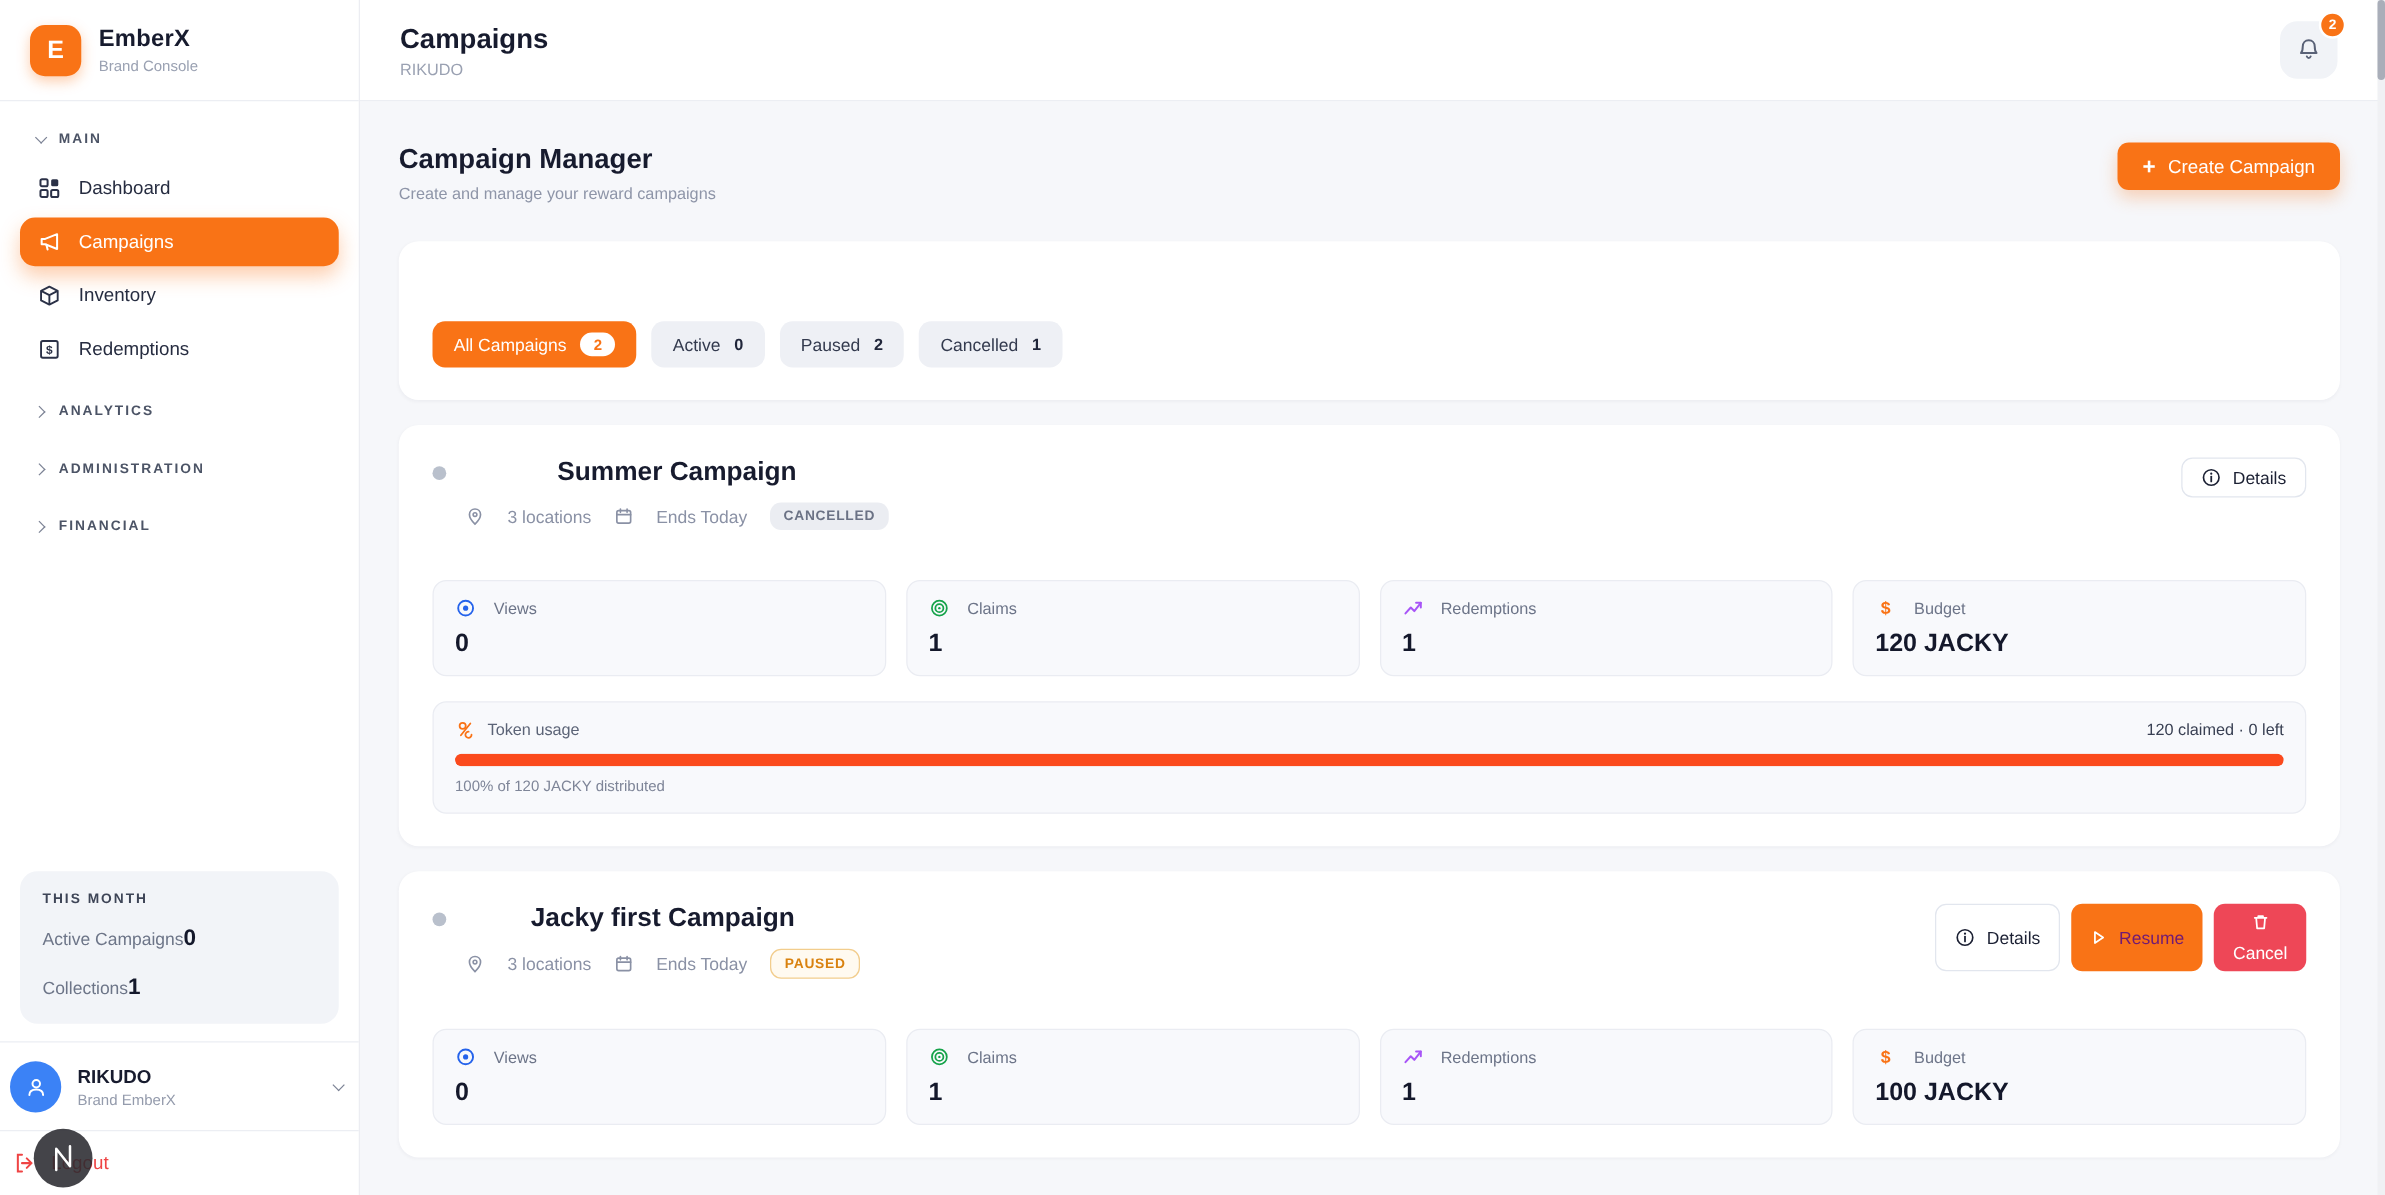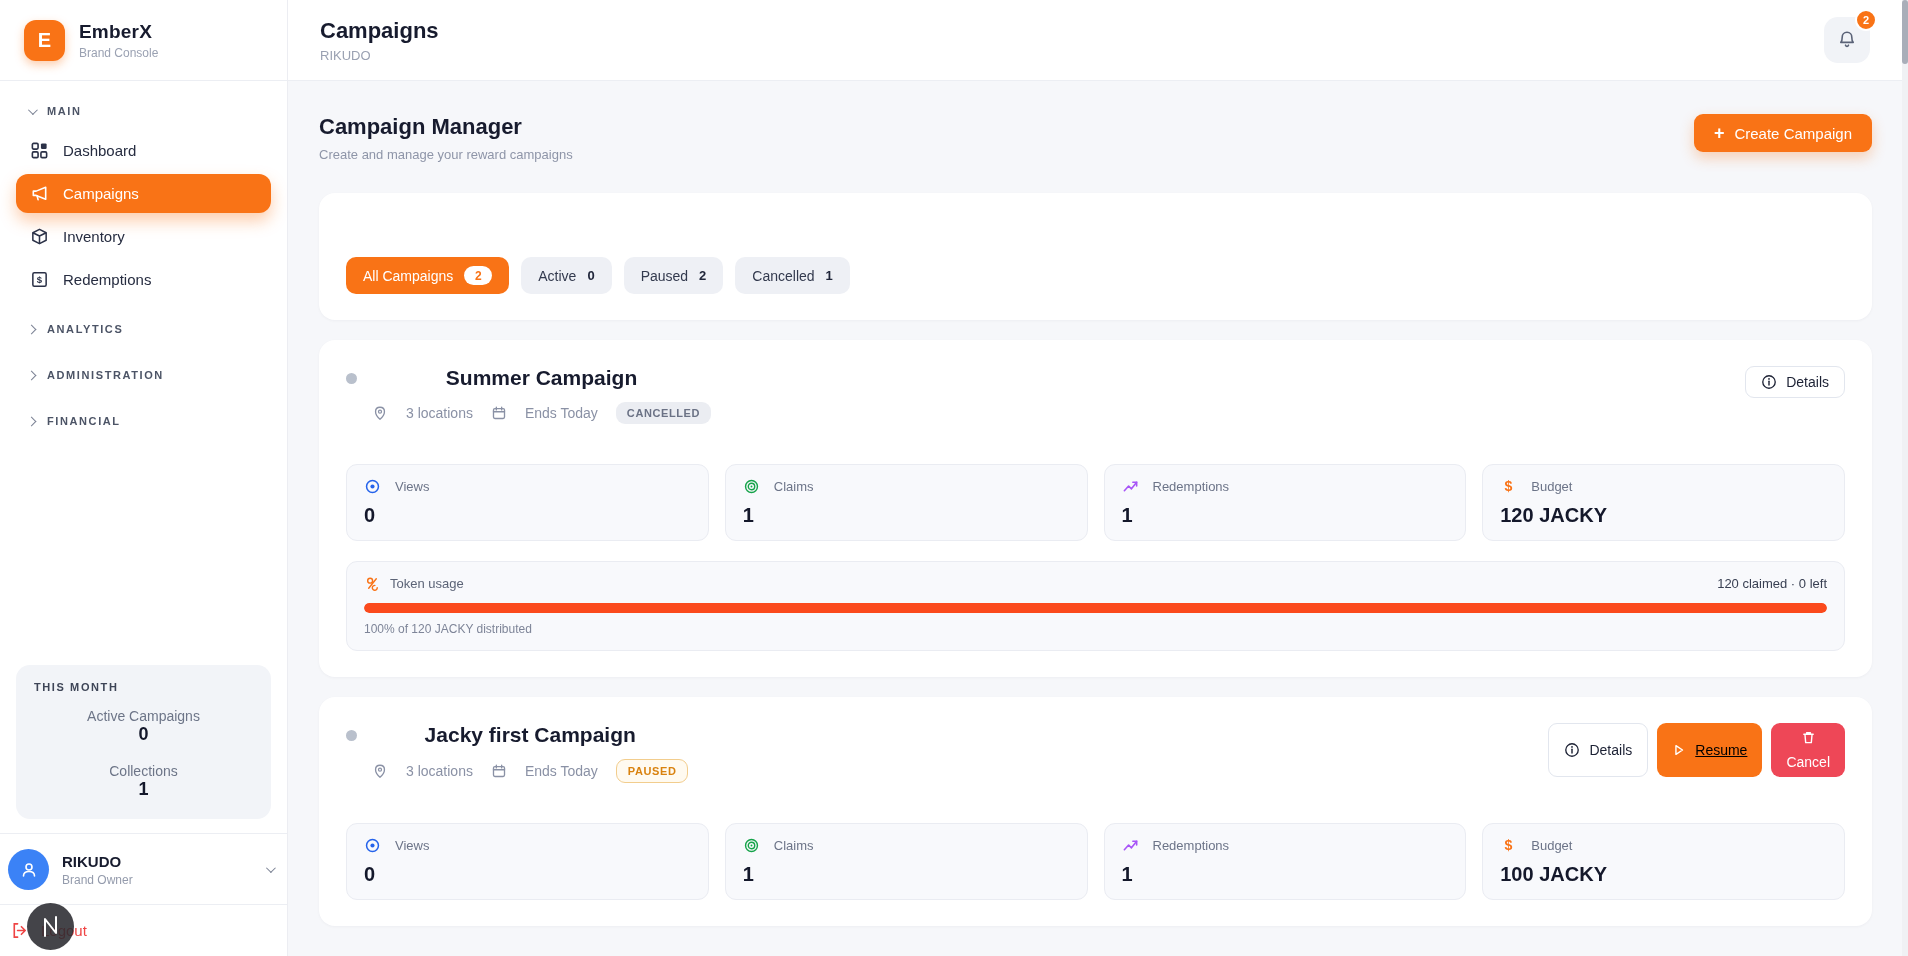--- a/index.html
+++ b/index.html
@@ -28,21 +28,21 @@
   .nav-item { display:flex; align-items:center; gap:14px; padding:10px 14px; margin:4px 0;
     border-radius:12px; font-size:15px; color:#262c40; cursor:pointer; }
   .nav-item svg { flex:none; }
   .nav-item.active { background:#f97316; color:#fff;
     box-shadow:0 8px 16px rgba(249,115,22,.35); }
   .nav-item.active svg * { stroke:#fff; }
 
   .side-bottom { padding:0 16px 0 16px; }
   .month-card { background:#f2f4f8; border-radius:14px; padding:16px 18px 10px 18px; margin-bottom:14px; }
   .month-title { font-size:11px; font-weight:bold; letter-spacing:1.6px; color:#3e4557; margin-bottom:6px; }
-  .month-row { display:flex; align-items:center; justify-content:center; padding:9px 0;flex-direction:column; }
+  .month-row { display:flex; align-items:center; justify-content:flex-start; padding:9px 0; }
   .month-label { font-size:14px; color:#6d7588; }
   .month-value { font-size:18px; font-weight:bold; color:#14182b; }
 
   .user-row { display:flex; align-items:center; gap:13px; padding:15px 8px 14px 8px;
     border-top:1px solid #eceef3; cursor:pointer; }
   .avatar { width:41px; height:41px; border-radius:50%; background:#3b82f6; display:flex;
     align-items:center; justify-content:center; flex:none; }
   .user-name { font-size:15px; font-weight:bold; }
   .user-role { font-size:12px; color:#949bac; margin-top:3px; }
   .user-chev { margin-left:auto; margin-right:6px; }
@@ -97,21 +97,21 @@
   .camp-name { font-size:21px; font-weight:bold; }
   .camp-meta { display:flex; align-items:center; gap:18px; margin-top:12px; color:#8a91a5; font-size:14px; }
   .meta-item { display:flex; align-items:center; gap:18px; }
   .status-pill { font-size:11px; font-weight:bold; letter-spacing:.6px; border-radius:9px; padding:5px 11px; }
   .status-pill.cancelled { background:#ebedf2; color:#6b7285; }
   .status-pill.paused { background:#fffaf0; color:#d9820f; border:1px solid #f2cd8d; }
   .camp-actions { display:flex; gap:9px; }
   .btn { display:flex; align-items:center; gap:9px; border-radius:9px; font-size:14px;
     padding:7px 15px; cursor:pointer; font-family:inherit; border:none; }
   .btn.ghost { background:#fff; border:1px solid #e2e6ee; color:#1c2134; }
-  .btn.orange { background:#f97316; color:#000000;text-decoration:underline; }
+  .btn.orange { background:#f97316; color:#701a75; }
   .btn.red { background:#ee4757; color:#fff;flex-direction:column; }
 
   .stats-grid { display:grid; grid-template-columns:repeat(4,1fr); gap:16px; margin-top:40px; }
   .stat-card { background:#f8f9fc; border:1px solid #eaecf2; border-radius:11px; padding:13px 17px; }
   .stat-head { display:flex; align-items:center; gap:14px; font-size:13px; color:#6c7488; }
   .stat-value { font-size:20px; font-weight:bold; margin-top:9px; color:#14182b; }
 
   .token-box { background:#f8f9fc; border:1px solid #eaecf2; border-radius:11px;
     padding:13px 17px 14px 17px; margin-top:20px; }
   .token-head { display:flex; align-items:center; justify-content:space-between; }
@@ -208,21 +208,21 @@
 
     <div class="user-row">
       <div class="avatar">
         <svg width="20" height="20" viewBox="0 0 20 20">
           <circle cx="10" cy="7" r="3" fill="none" stroke="#fff" stroke-width="1.6"></circle>
           <path d="M4.5 16 C4.5 12.8 7 11.5 10 11.5 C13 11.5 15.5 12.8 15.5 16" fill="none" stroke="#fff" stroke-width="1.6" stroke-linecap="round"></path>
         </svg>
       </div>
       <div>
         <div class="user-name">RIKUDO</div>
-        <div class="user-role">Brand Owner</div>
+        <div class="user-role">Brand EmberX</div>
       </div>
       <span class="chev down user-chev"></span>
     </div>
 
     <div class="logout-row">
       <svg width="19" height="19" viewBox="0 0 20 20">
         <path d="M8 3 H4.5 V17 H8" fill="none" stroke="#ef4444" stroke-width="1.7" stroke-linecap="round"></path>
         <path d="M12 6 L16 10 L12 14 M16 10 H8" fill="none" stroke="#ef4444" stroke-width="1.7" stroke-linecap="round" stroke-linejoin="round"></path>
       </svg>
       <span>Logout</span>

